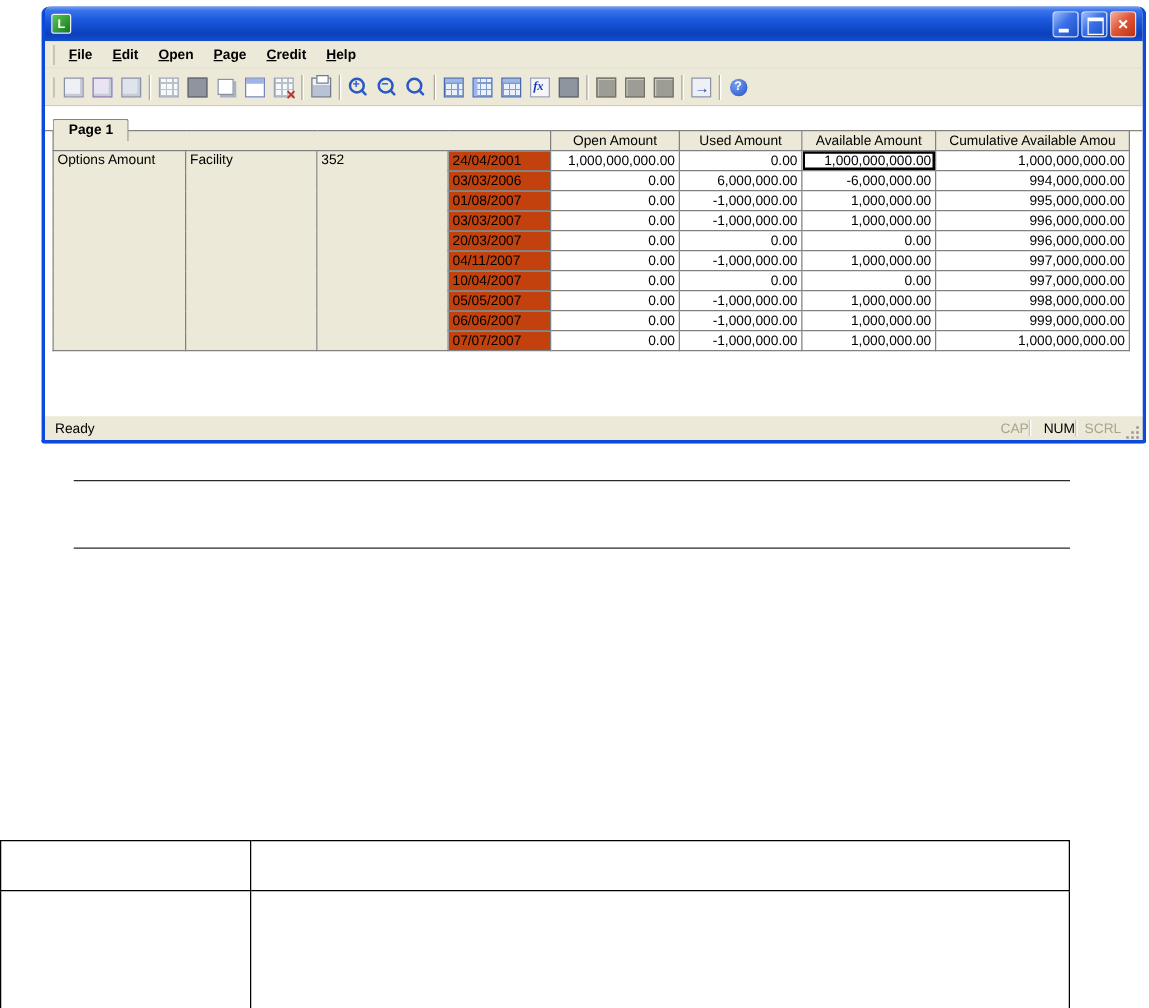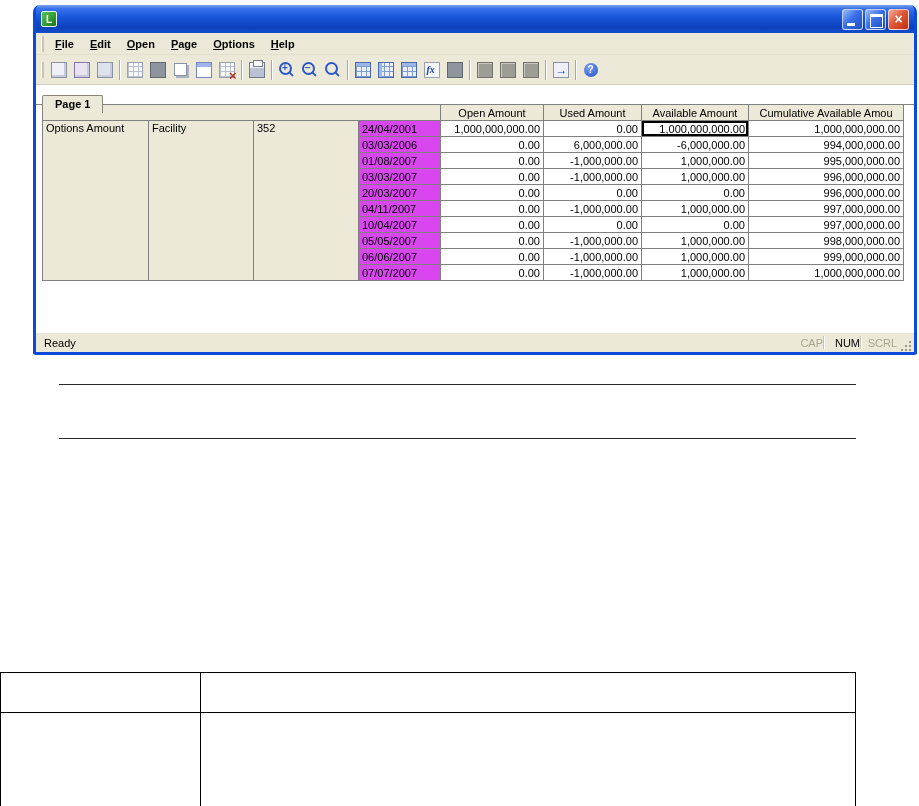--- a/index.html
+++ b/index.html
@@ -91,21 +91,21 @@
   .tab { display:inline-block; background:#ECE9D8; border:1px solid #898579; border-bottom:none;
     border-radius:2px 2px 0 0; padding:2px 12px 3px 12px; font-weight:bold; font-size:11px;
     position:relative; top:1px; }
 
   .grid { border-collapse:collapse; table-layout:fixed; width:861px; font-size:11px;
     margin:-1px 0 0 6px; background:#fff; }
   .grid td,.grid th { border:1px solid #808080; padding:0 3px; height:16px; line-height:14px;
     overflow:hidden; white-space:nowrap;margin-left:48px; }
   .grid th { background:#ECE9D8; font-weight:normal; text-align:center; }
   .lcell { background:#ECE9D8; vertical-align:top; padding-top:1px; }
-  .dcell { background:#d946ef; }
+  .dcell { background:#c2410c; }
   .ncell { text-align:right; background:#fff; }
   .selected { box-shadow:inset 0 0 0 2px #000; }
 
   .statusbar { height:20px; flex:none; display:flex; align-items:center; background:#ECE9D8;
     border-top:1px solid #fff; font-size:11px; padding:0 2px; }
   .st-ready { flex:1; padding:2px 6px; }
   .st-key { width:36px; text-align:right; }
   .st-key.off { color:#a8a490; }
   .st-key.on { color:#000; }
   .st-sep { width:1px; height:13px; background:#c8c4b4; box-shadow:1px 0 0 #fff; }
@@ -138,21 +138,21 @@
       <span class="wb wb-close"></span>
     </span>
   </div>
 
   <div class="menubar">
     <span class="grip"></span>
     <span class="mi">File</span>
     <span class="mi">Edit</span>
     <span class="mi">Open</span>
     <span class="mi">Page</span>
-    <span class="mi">Options</span>
+    <span class="mi">Credit</span>
     <span class="mi">Help</span>
   </div>
 
   <div class="toolbar">
     <span class="grip"></span>
 
   <span class="tb-btn">
         <span class="ic ic-new-report-icon"></span>
       </span>
       <span class="tb-btn">

